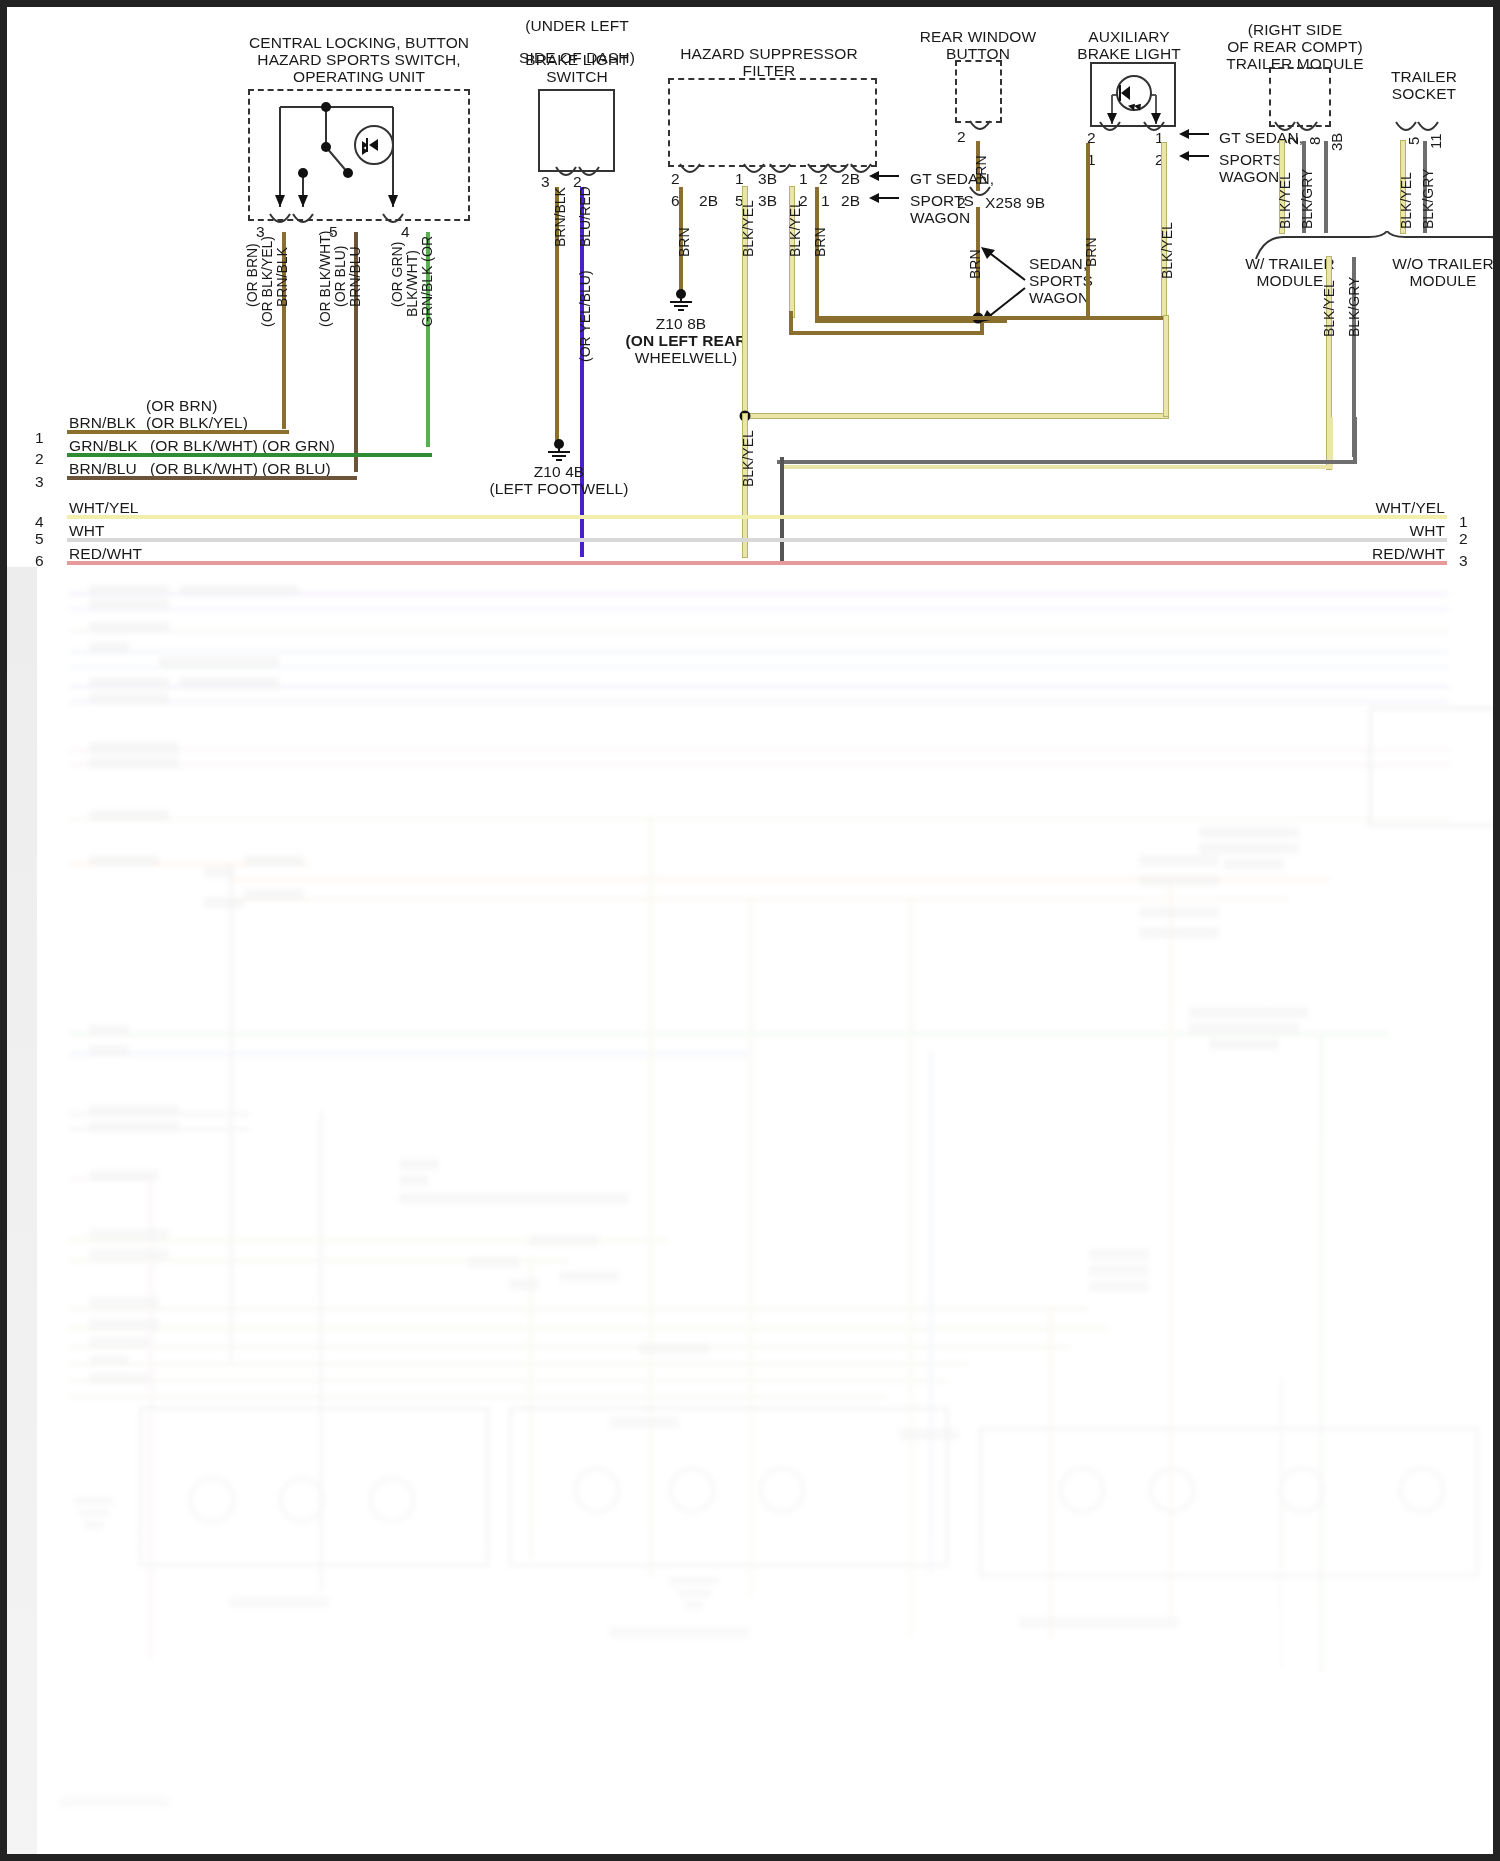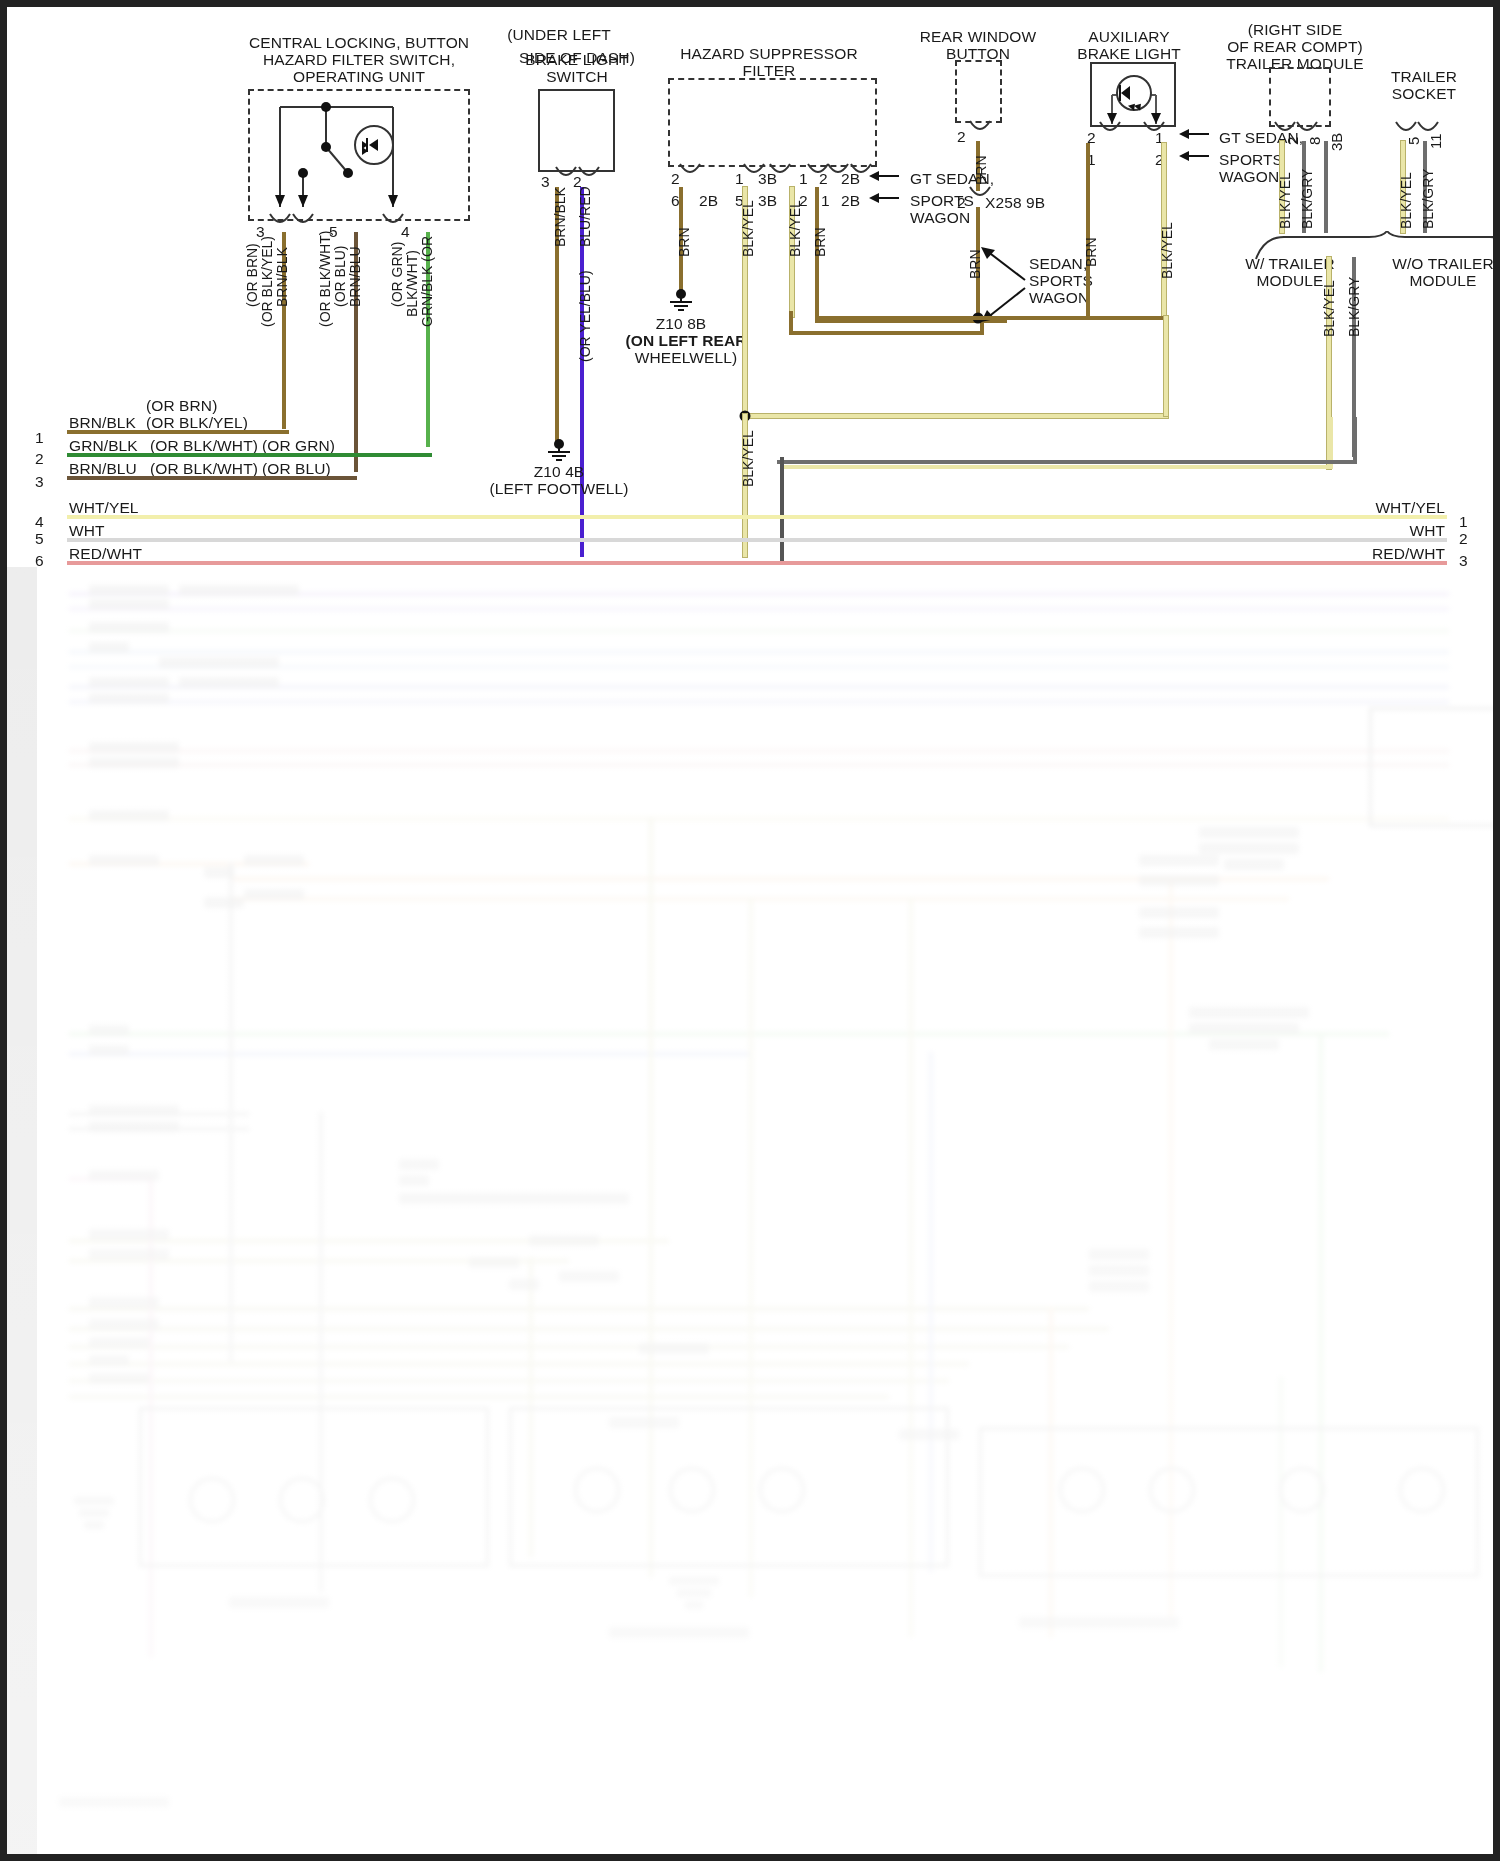--- a/index.html
+++ b/index.html
@@ -38,21 +38,21 @@
      background:linear-gradient(to bottom,rgba(255,255,255,.55),rgba(255,255,255,.72));pointer-events:none;}
   #ghost-left{position:absolute;left:0;top:560px;width:30px;height:1301px;background:#c9c9c9;opacity:.75;}
 </style>
 </head>
 <body>
 
 <div id="page">
   <div id="sheet">
 
     <div class="lbl c" style="left:352px;top:27px;">CENTRAL LOCKING, BUTTON</div>
-    <div class="lbl c" style="left:352px;top:44px;">HAZARD FILTER SWITCH,</div>
+    <div class="lbl c" style="left:352px;top:44px;">HAZARD SPORTS SWITCH,</div>
     <div class="lbl c" style="left:352px;top:61px;">OPERATING UNIT</div>
 
     <div class="dash" style="left:241px;top:82px;width:222px;height:132px;"></div>
 
     <svg style="position:absolute;left:241px;top:82px;" width="224" height="140">
       <g stroke="#333" stroke-width="2" fill="none">
         <line x1="32" y1="18" x2="145" y2="18"></line>
         <line x1="32" y1="18" x2="32" y2="118"></line>
         <line x1="145" y1="18" x2="145" y2="118"></line>
         <line x1="78" y1="18" x2="78" y2="58"></line>
@@ -95,21 +95,21 @@
     <div class="w" style="left:347px;top:225px;width:4px;height:240px;background:#6b5438;"></div>
     <div class="vlbl sm" style="left:310px;top:320px;">(OR BLK/WHT)</div>
     <div class="vlbl sm" style="left:325px;top:300px;">(OR BLU)</div>
     <div class="vlbl sm" style="left:340px;top:300px;">BRN/BLU</div>
 
     <div class="w" style="left:419px;top:225px;width:4px;height:215px;background:#57b14c;"></div>
     <div class="vlbl sm" style="left:382px;top:300px;">(OR GRN)</div>
     <div class="vlbl sm" style="left:397px;top:310px;">BLK/WHT)</div>
     <div class="vlbl sm" style="left:412px;top:320px;">GRN/BLK (OR</div>
 
-    <div class="lbl c" style="left:552px;top:10px;margin-top:9px;">(UNDER LEFT</div>
+    <div class="lbl c" style="left:570px;top:10px;">(UNDER LEFT</div>
     <div class="lbl c" style="left:570px;top:27px;margin-top:15px;">SIDE OF DASH)</div>
     <div class="lbl c" style="left:570px;top:44px;">BRAKE LIGHT</div>
     <div class="lbl c" style="left:570px;top:61px;">SWITCH</div>
     <div class="box" style="left:531px;top:82px;width:77px;height:83px;"></div>
 
     <svg style="position:absolute;left:531px;top:158px;" width="90" height="26">
       <path d="M18,2 q10,16 20,0" stroke="#333" stroke-width="2" fill="none"></path>
       <path d="M41,2 q10,16 20,0" stroke="#333" stroke-width="2" fill="none"></path>
     </svg>
     <div class="lbl" style="left:534px;top:166px;">3</div>

